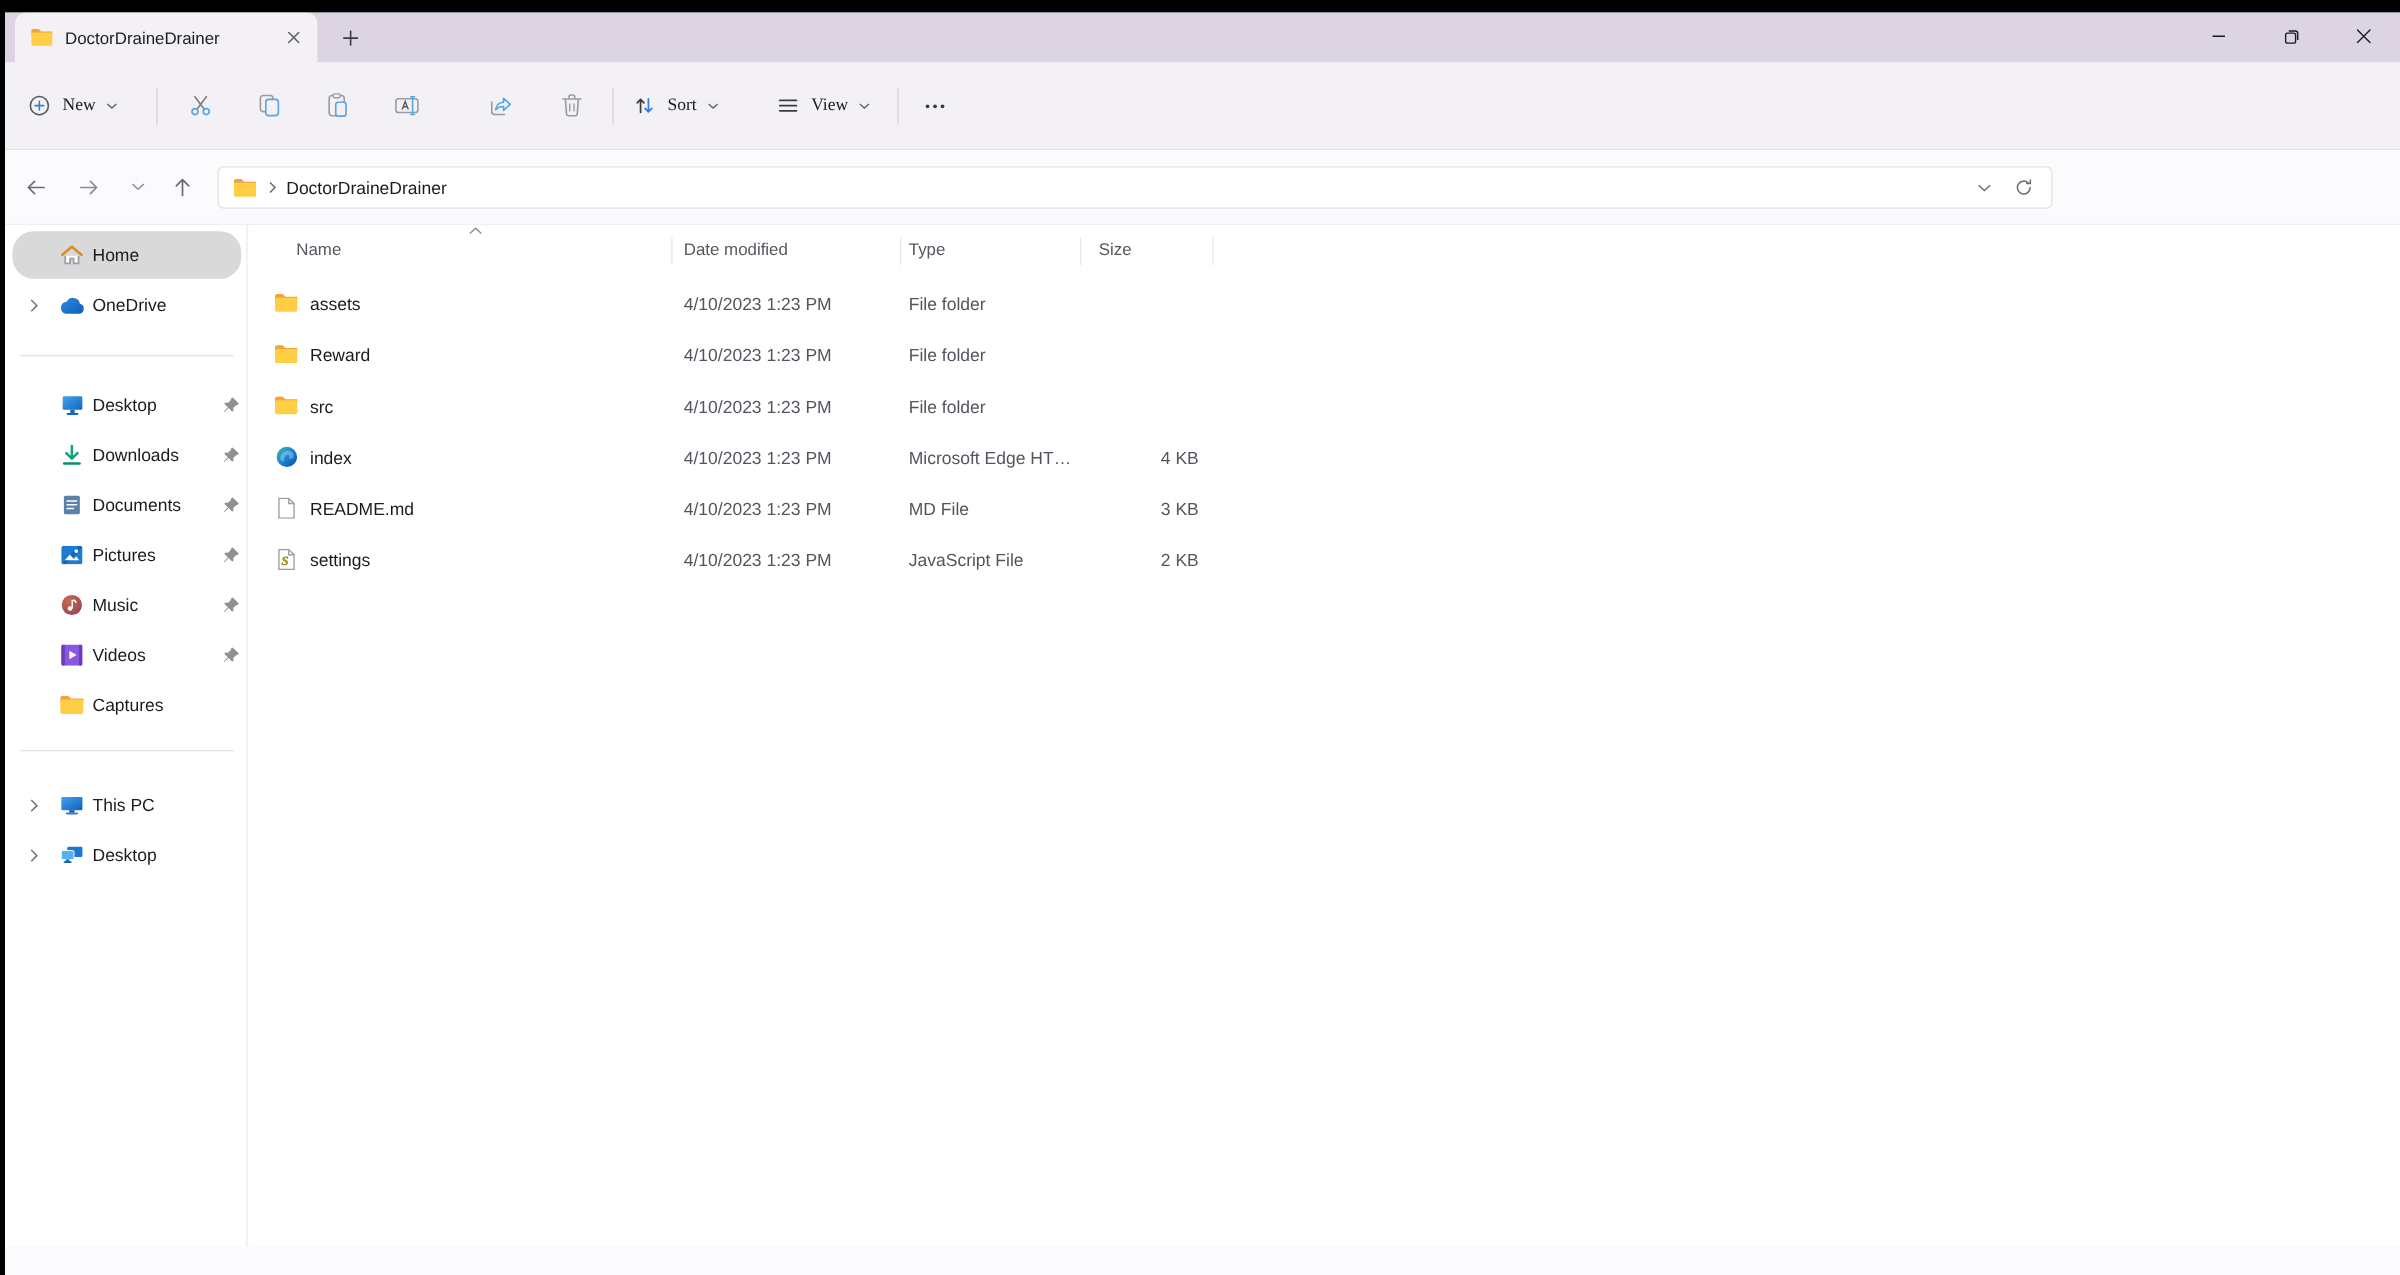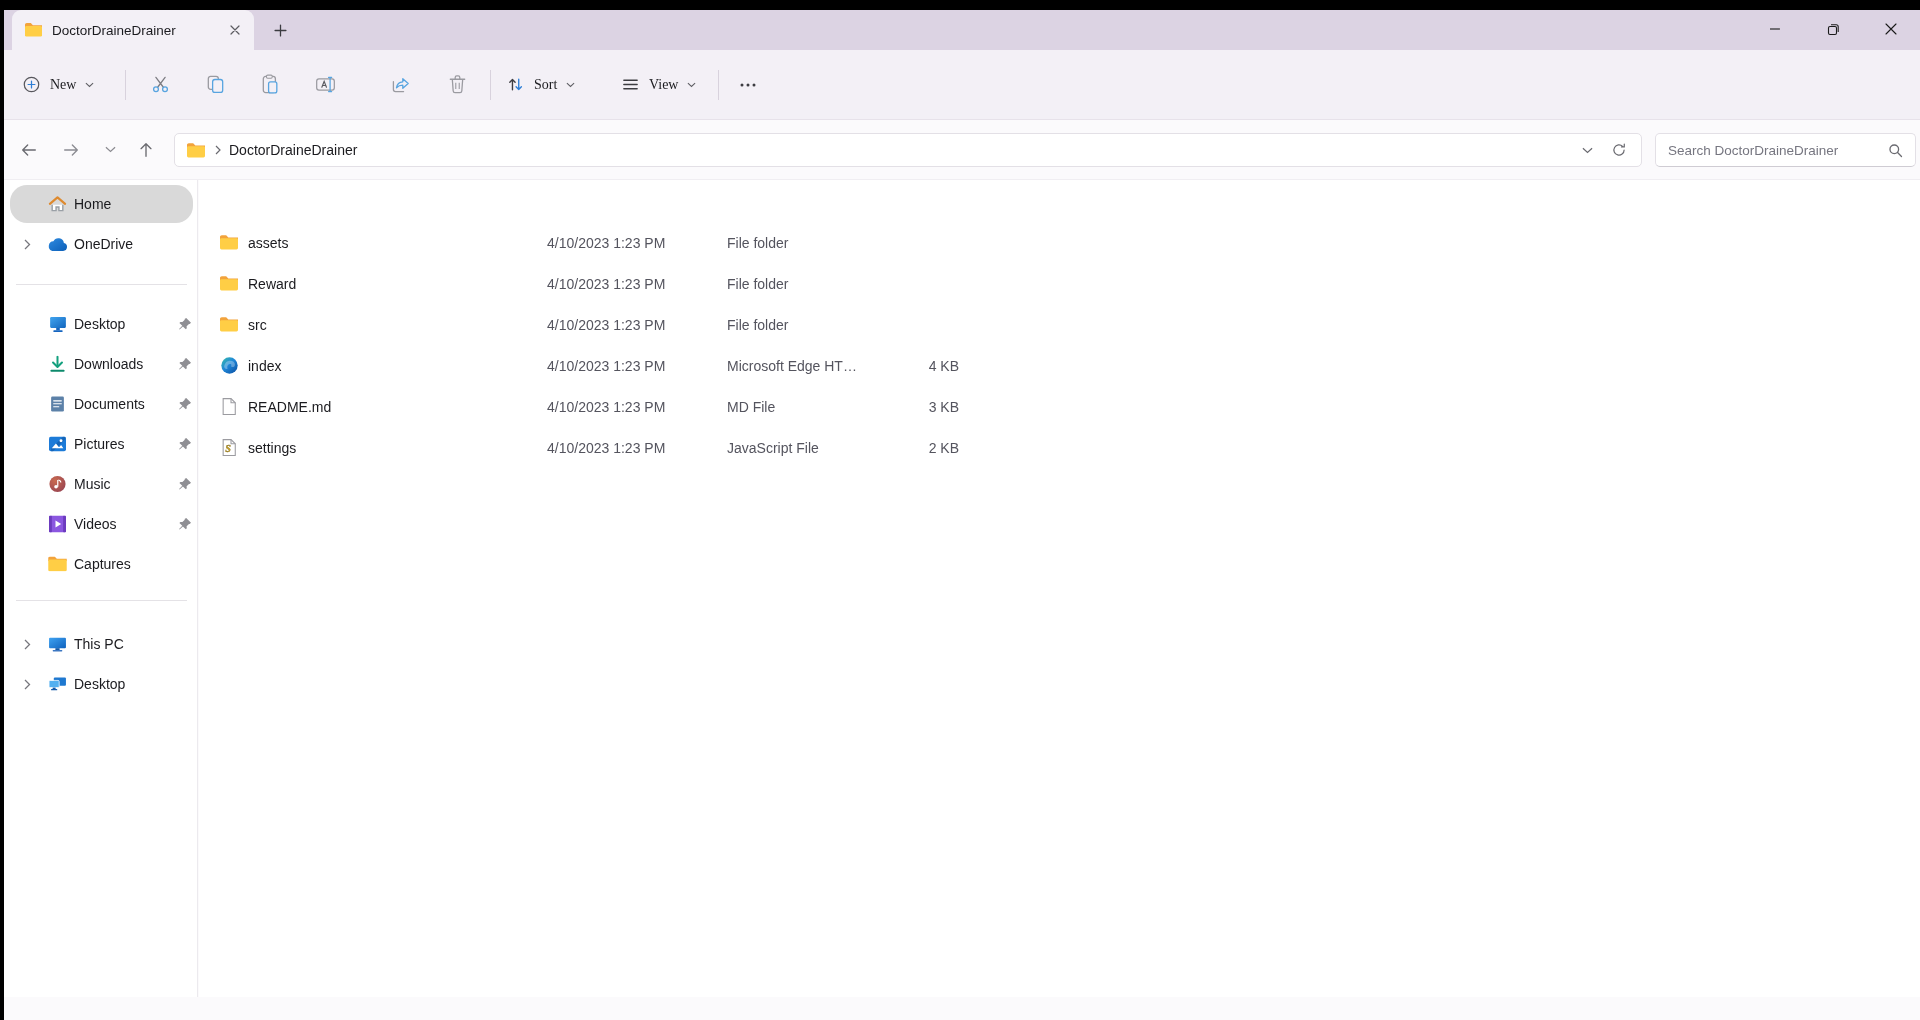--- a/index.html
+++ b/index.html
@@ -246,29 +246,20 @@
         </div>
         <div class="addr-iconbtn">
           <svg width="16" height="16" viewBox="0 0 20 20" fill="none" stroke="#6a6a70" stroke-width="1.5" stroke-linecap="round">
               <path d="M16.4 10a6.4 6.4 0 1 1-1.9-4.55"></path>
               <path d="M16.6 2.6v3.5h-3.5"></path>
             </svg>
         </div>
       </div>
     </div>
 
-    <div class="searchbox">
-      <input type="text" placeholder="Search DoctorDraineDrainer" style="">
-      <span style="margin-right:12px;display:flex;">
-        <svg width="15" height="15" viewBox="0 0 16 16" fill="none" stroke="#6a6a70" stroke-width="1.4">
-            <circle cx="6.7" cy="6.7" r="4.6"></circle>
-            <path d="M10.2 10.2 14.4 14.4" stroke-linecap="round"></path>
-          </svg>
-      </span>
-    </div>
   </div>
 
   <div class="sidebar">
 
     <div class="sitem selected" style="top:5px;">
       <span class="sicon">
         <svg width="19" height="17" viewBox="0 0 20 17" fill="none">
             <path d="M2 8.3 10 1.6l8 6.7" stroke="#DE8A2F" stroke-width="2.3" stroke-linecap="round" stroke-linejoin="round"></path>
             <path d="M4.4 9.2v6.3h4.1v-3.9h3v3.9h4.1V9.2" stroke="#9aa0a6" stroke-width="1.5" fill="#fff"></path>
           </svg>
@@ -455,20 +446,33 @@
             <rect x="1" y="3.6" width="9.6" height="6.8" rx="1" fill="#54B0F0" stroke="#fff" stroke-width=".7"></rect>
             <rect x="4.4" y="10.4" width="2.8" height="1.4" fill="#1258A8"></rect>
             <rect x="2.8" y="11.8" width="6" height="1.2" rx=".6" fill="#1258A8"></rect>
           </svg>
       </span>
       <span class="slabel">Desktop</span>
     </div>
   </div>
 
   <div class="main">
+    <div class="hdr">
+      <svg class="sort-caret" style="left:176px;" width="11" height="7" viewBox="0 0 12 7" fill="none">
+          <path d="M1 6l5-4.6L11 6" stroke="#8b8b91" stroke-width="1.2"></path>
+        </svg>
+      <span class="hcell" style="left:38px;">Name</span>
+      <span class="hcell" style="left:348px;">Date modified</span>
+      <span class="hcell" style="left:528px;">Type</span>
+      <span class="hcell" style="left:680px;">Size</span>
+      <span class="hdivider" style="left:338px;"></span>
+      <span class="hdivider" style="left:521px;"></span>
+      <span class="hdivider" style="left:665px;"></span>
+      <span class="hdivider" style="left:771px;"></span>
+    </div>
 
     <div class="row" style="top:42px;">
       <span class="ficon">
         <svg width="18" height="15" viewBox="0 0 16 13">
             <path fill="#F2A33C" d="M0 1.6C0 .7.7 0 1.6 0h3.9l1.9 2H16v2H0z"></path>
             <rect y="2.7" width="16" height="10" rx="1.3" fill="#FFCE45"></rect>
           </svg>
       </span>
       <span class="cell c-name">assets</span>
       <span class="cell c-date">4/10/2023 1:23 PM</span>

